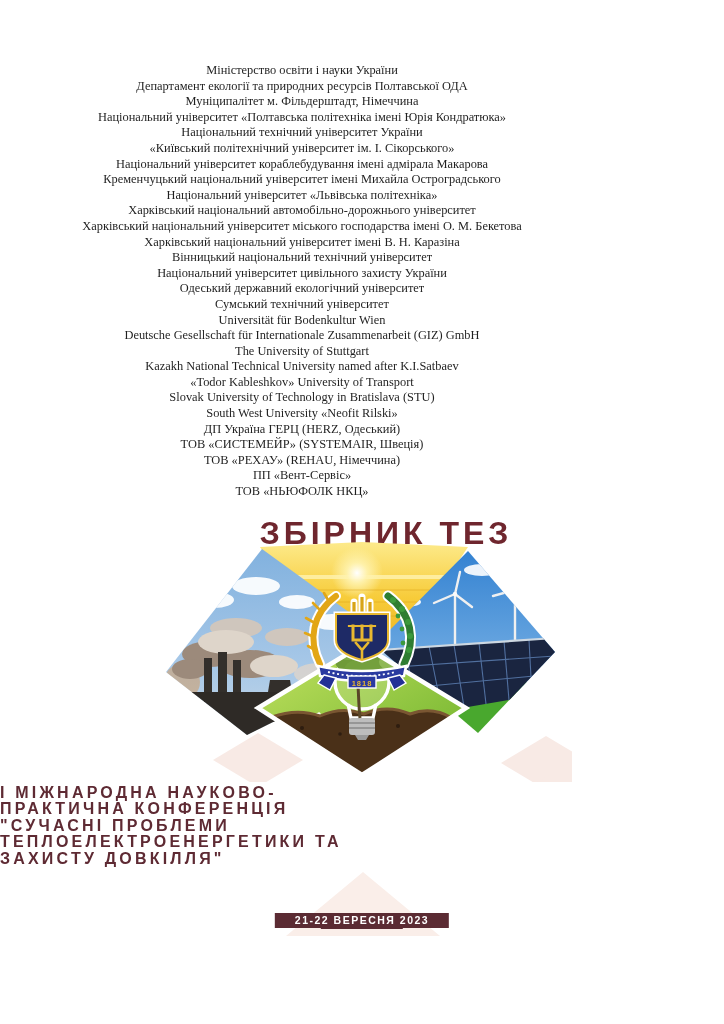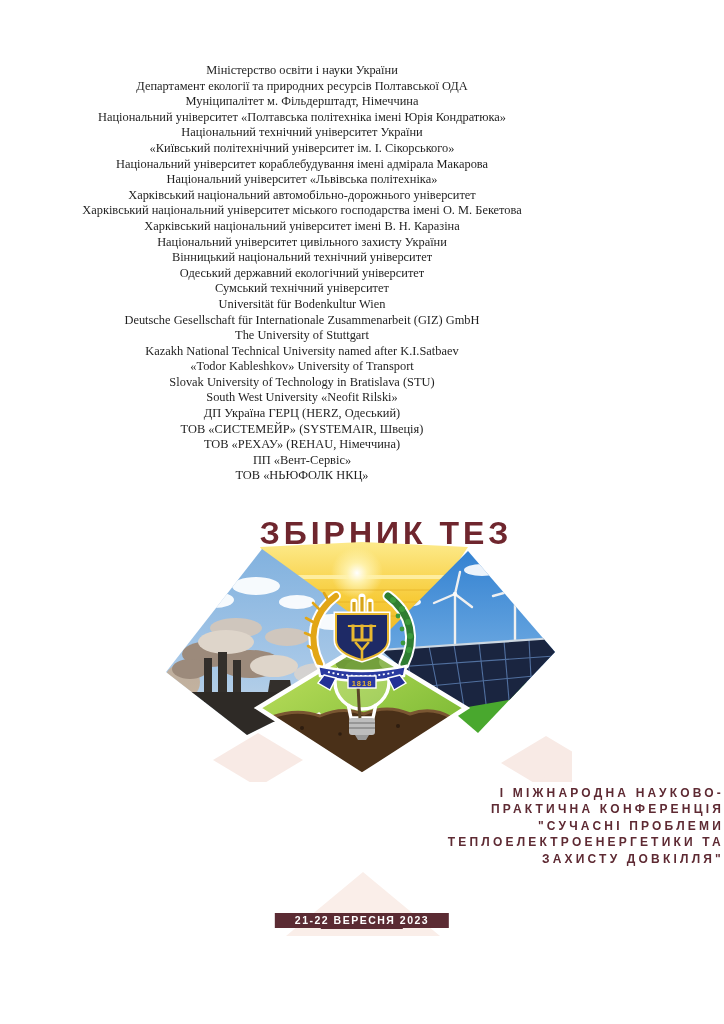--- a/index.html
+++ b/index.html
@@ -15,23 +15,23 @@
   
   .main-title{
     position:absolute;top:515px;left:0;width:724px;text-align:center;
     font-family:"Liberation Sans",sans-serif;font-weight:bold;
     font-size:32px;letter-spacing:4px;color:#6f262e;margin-left:24px;
   }
   
   .collage{position:absolute;left:152px;top:542px;width:420px;height:240px;}
   
   .conf-title{
-    position:absolute;top:785px;left:0;width:724px;text-align:right;
+    position:absolute;top:785px;left:0;width:724px;text-align:left;
     font-family:"Liberation Sans",sans-serif;font-weight:bold;
-    font-size:12px;line-height:16.4px;letter-spacing:3.2px;color:#5e2a33;
+    font-size:16px;line-height:16.4px;letter-spacing:3.2px;color:#5e2a33;
   }
   
   .badge-diamond{
     position:absolute;left:286px;top:872px;width:154px;height:64px;
     background:#faeee9;clip-path:polygon(50% 0,100% 100%,0 100%);
   }
   .badge{
     position:absolute;left:50%;transform:translateX(-50%);
     background:#5b2b33;color:#ffffff;
     font-family:"Liberation Sans",sans-serif;font-weight:bold;
@@ -46,26 +46,27 @@
 <body>
 
 <div class="org-list">
     <div>Міністерство освіти і науки України</div>
     <div>Департамент екології та природних ресурсів Полтавської ОДА</div>
     <div>Муніципалітет м. Фільдерштадт, Німеччина</div>
     <div>Національний університет «Полтавська політехніка імені Юрія Кондратюка»</div>
     <div>Національний технічний університет України</div>
     <div>«Київський політехнічний університет ім. І. Сікорського»</div>
     <div>Національний університет кораблебудування імені адмірала Макарова</div>
+    <div>Кременчуцький національний університет імені Михайла Остроградського</div>
     <div>Національний університет «Львівська політехніка»</div>
     <div>Харківський національний автомобільно-дорожнього університет</div>
     <div>Харківський національний університет міського господарства імені О. М. Бекетова</div>
     <div>Харківський національний університет імені В. Н. Каразіна</div>
+    <div>Вінницький національний технічний університет</div>
     <div>Національний університет цивільного захисту України</div>
-    <div>Вінницький національний технічний університет</div>
     <div>Одеський державний екологічний університет</div>
     <div>Сумський технічний університет</div>
     <div>Universität für Bodenkultur Wien</div>
     <div>Deutsche Gesellschaft für Internationale Zusammenarbeit (GIZ) GmbH</div>
     <div>The University of Stuttgart</div>
     <div>Kazakh National Technical University named after K.I.Satbaev</div>
     <div>«Todor Kableshkov» University of Transport</div>
     <div>Slovak University of Technology in Bratislava (STU)</div>
     <div>South West University «Neofit Rilski»</div>
     <div>ДП Україна ГЕРЦ (HERZ, Одеський)</div>

